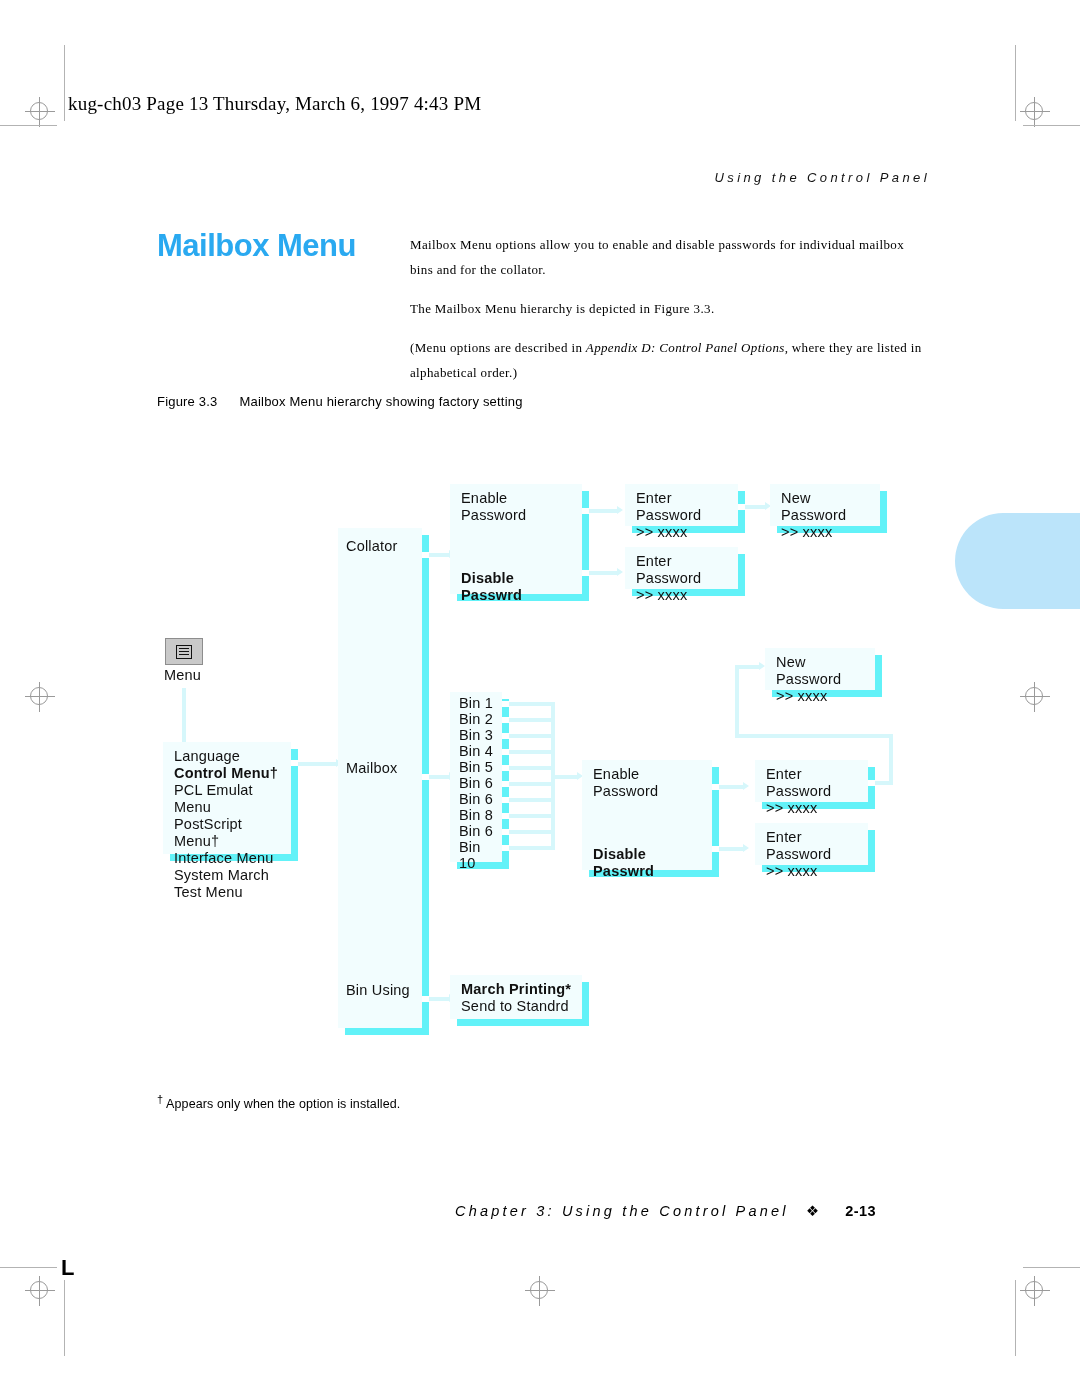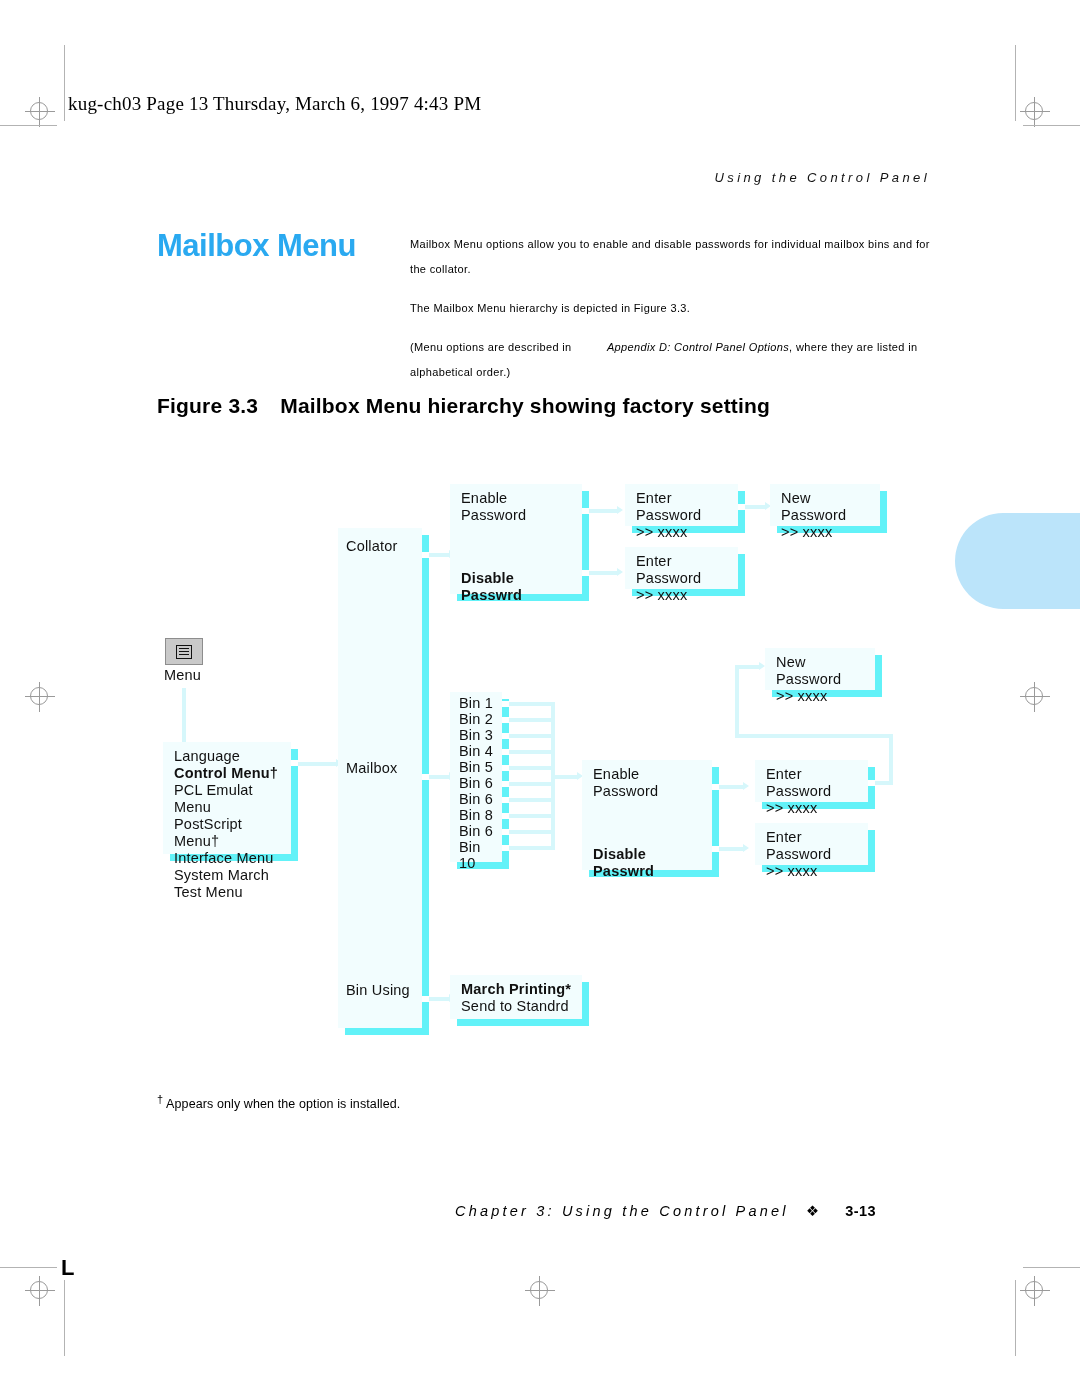--- a/index.html
+++ b/index.html
@@ -19,26 +19,26 @@
   
   .filestamp{position:absolute;left:68px;top:93px;font-family:"Liberation Serif",serif;
              font-size:19px;letter-spacing:.2px;white-space:nowrap;}
   .runhead{position:absolute;right:150px;top:170px;font-family:"Liberation Sans",sans-serif;
            font-style:italic;font-size:13px;letter-spacing:3.4px;color:#111;white-space:nowrap;}
 
   .bigtitle{position:absolute;left:157px;top:228px;color:#2aa9f0;font-weight:bold;
             font-size:31px;letter-spacing:-0.5px;font-family:"Liberation Sans",sans-serif;
             white-space:nowrap;}
   .bodyblk{position:absolute;left:410px;top:232px;width:520px;
-           font-family:Liberation Sans, sans-serif;font-size:11px;line-height:25px;
+           font-family:Liberation Serif, serif;font-size:13px;line-height:25px;
            letter-spacing:.35px;color:#000;}
   .bodyblk p{margin:0 0 14px 0;}
-  .bodyblk i{font-style:italic;margin-left:32px;}
-
-  .figcap{position:absolute;left:157px;top:394px;font-size:21px;font-weight:bold;
+  .bodyblk i{font-style:italic;}
+
+  .figcap{position:absolute;left:157px;top:394px;font-size:13px;font-weight:normal;
           letter-spacing:.2px;white-space:nowrap;}
   .figcap .lead{margin-right:22px;}
 
   .footnote{position:absolute;left:157px;top:1093px;font-size:12.5px;letter-spacing:.1px;}
   .footnote sup{font-size:11px;}
 
   .footer{position:absolute;left:455px;top:1203px;font-style:italic;font-size:14.5px;
           letter-spacing:3.2px;white-space:nowrap;}
   .footer .pg{font-style:normal;font-weight:bold;letter-spacing:.4px;margin-left:16px;}
   .footer .dia{font-style:normal;color:#000;margin-left:10px;}
@@ -328,14 +328,14 @@
 </div>
 
 <div class="footnote">
   <sup>†</sup>
   <span>Appears only when the option is installed.</span>
 </div>
 
 <div class="footer">
   <span>Chapter 3: Using the Control Panel</span>
   <span class="dia">❖</span>
-  <span class="pg">3-13</span>
+  <span class="pg">2-13</span>
 </div>
 
 </body></html>

